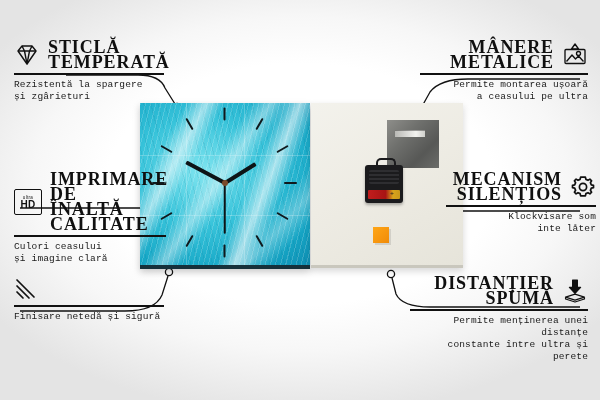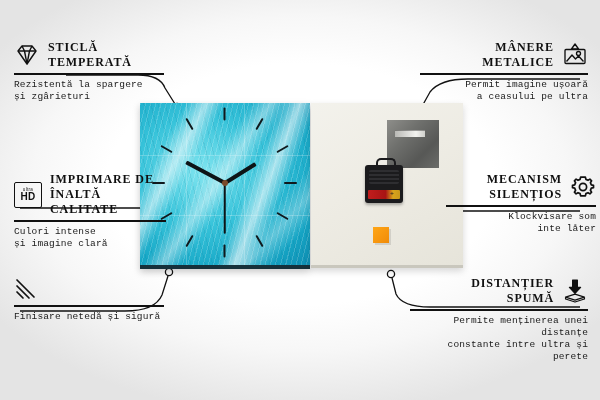--- a/index.html
+++ b/index.html
@@ -88,21 +88,21 @@
     position:absolute;left:62px;top:124px;width:16px;height:16px;
     background:linear-gradient(135deg,#ffa617 0%, #f08b08 100%);
     box-shadow:2px 2px 0 rgba(0,0,0,.10);
   }
 
   
   .callout{position:absolute;}
   .callout .headrow{display:flex;align-items:center;gap:8px;}
   .callout .title{
     font-family:"Liberation Serif", serif;
-    font-size:12px;font-weight:bold;color:#101010;
+    font-size:18px;font-weight:bold;color:#101010;
     letter-spacing:.9px;line-height:15px;text-transform:uppercase;
   }
   .callout .rule{height:1.6px;background:#111;margin:3px 0 4px;}
   .callout .sub{
     font-family:Liberation Mono, monospace;
     font-size:9.5px;color:#1a1a1a;line-height:12px;letter-spacing:.15px;
   }
   .callout.left .headrow{justify-content:flex-start;}
   .callout.left .title{text-align:left;}
   .callout.left .sub{text-align:left;}
@@ -213,21 +213,21 @@
     <div class="headrow">
       <div class="hdbox ico">
         <span class="u">ultra</span>
         <span class="h">HD</span>
       </div>
       <div>
         <div class="title"><span>IMPRIMARE DE</span><br><span>ÎNALTĂ CALITATE</span></div>
       </div>
     </div>
     <div class="rule"></div>
-    <div class="sub"><span>Culori intense</span><br><span>și imagine clară</span></div>
+    <div class="sub"><span>Culori ceasului</span><br><span>și imagine clară</span></div>
   </div>
 
   <div id="c-edges" class="callout left">
     <div class="headrow">
       <svg class="ico" viewBox="0 0 26 26">
         <g stroke="#111" stroke-width="1.7" stroke-linecap="round">
           <path d="M3,4 L20,21"></path>
             <path d="M3,10 L15,22"></path>
             <path d="M3,16 L9,22"></path>
         </g>
@@ -245,21 +245,21 @@
       <svg class="ico" viewBox="0 0 26 26">
         <g fill="none" stroke="#111" stroke-width="1.35" stroke-linejoin="round">
           <path d="M13,2 L9.5,7 L16.5,7 Z"></path>
           <rect x="3" y="7.5" width="20" height="14" rx="1"></rect>
           <path d="M4.5,19.5 L10,13 L13.5,17 L16.5,14 L21.5,19.5"></path>
           <circle cx="16.5" cy="11.5" r="2"></circle>
         </g>
       </svg>
     </div>
     <div class="rule"></div>
-    <div class="sub"><span>Permit imagine ușoară</span><br><span>a ceasului pe ultra</span></div>
+    <div class="sub"><span>Permite montarea ușoară</span><br><span>a ceasului pe ultra</span></div>
   </div>
 
   <div id="c-mech" class="callout right">
     <div class="headrow">
       <div>
         <div class="title"><span>MECANISM</span><br><span>SILENȚIOS</span></div>
       </div>
       <svg class="ico" viewBox="0 0 26 26">
         <g fill="none" stroke="#111" stroke-width="1.7" stroke-linejoin="round">
           <path d="M13,3.2 l2.4,0 0.5,2.2 2.1,0.9 1.9,-1.2 1.7,1.7 -1.2,1.9 0.9,2.1 2.2,0.5 0,2.4 -2.2,0.5 -0.9,2.1 1.2,1.9 -1.7,1.7 -1.9,-1.2 -2.1,0.9 -0.5,2.2 -2.4,0 -2.4,0 -0.5,-2.2 -2.1,-0.9 -1.9,1.2 -1.7,-1.7 1.2,-1.9 -0.9,-2.1 -2.2,-0.5 0,-2.4 2.2,-0.5 0.9,-2.1 -1.2,-1.9 1.7,-1.7 1.9,1.2 2.1,-0.9 0.5,-2.2 Z"></path>

